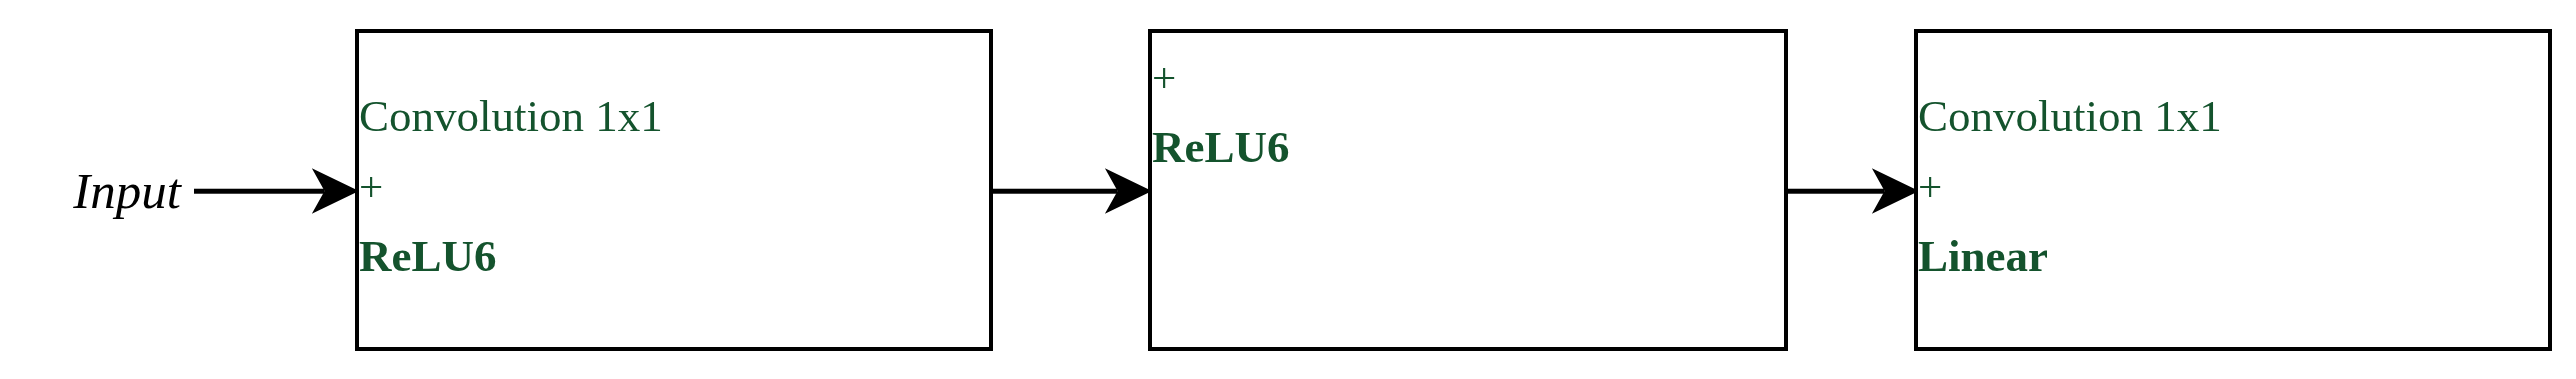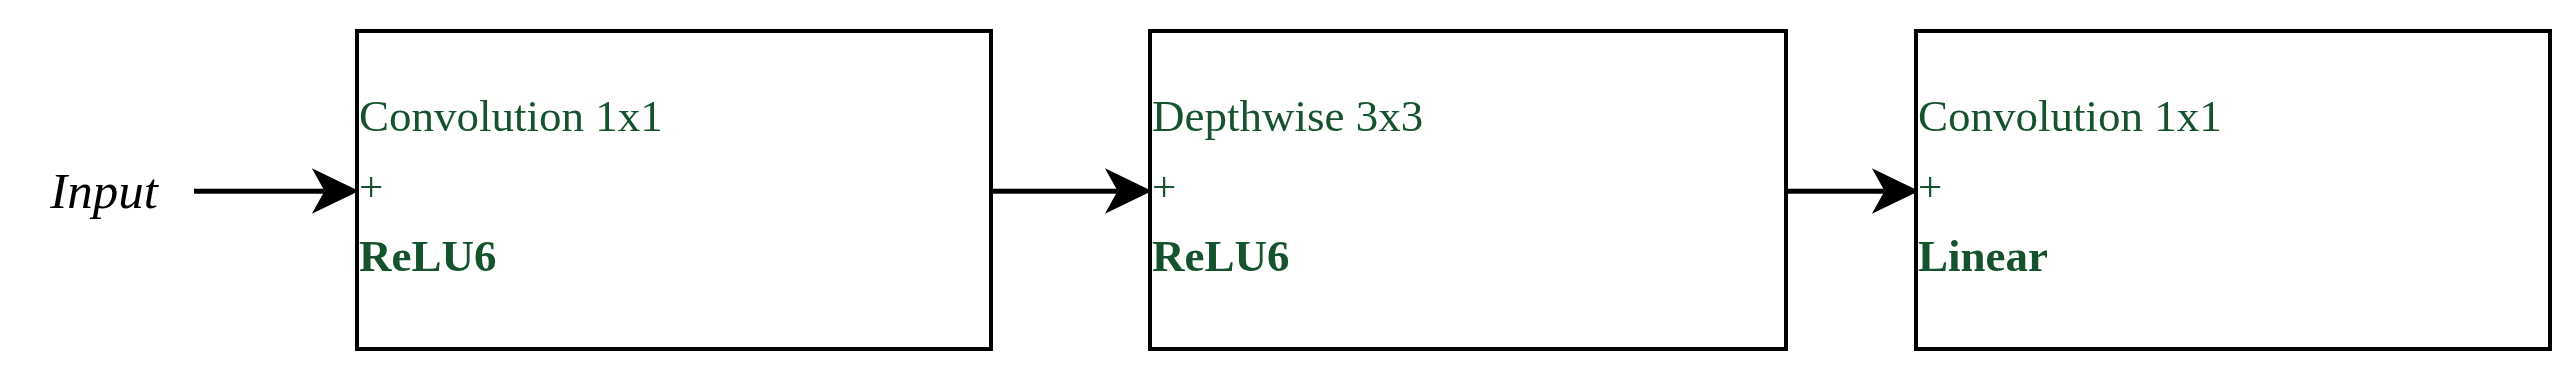--- a/index.html
+++ b/index.html
@@ -22,21 +22,21 @@
     position: absolute;
     left: 27px;
     top: 156px;
     width: 154px;
     height: 71px;
     line-height: 71px;
     font-style: italic;
     font-size: 51px;
     color: #000000;
     white-space: nowrap;
-    text-align: center;
+    text-align: right;
   }
 
   
   .block {
     position: absolute;
     top: 29px;
     height: 322px;
     box-sizing: border-box;
     border: 4.5px solid #000000;
     background: #ffffff;
@@ -93,21 +93,20 @@
   </div>
 
   <div class="arrow" id="arrow-1-2">
     <svg viewBox="0 0 180 66" preserveAspectRatio="none" aria-hidden="true">
       <rect x="0" y="30.5" width="142" height="5.5" fill="#000000"></rect>
       <path d="M 180 33 L 128 8 L 142 33 L 128 58 Z" fill="#000000"></path>
     </svg>
   </div>
 
   <div class="block" id="block-2">
-    <div class="line line-1">Depthwise 3x3</div>
     <div class="line line-plus">+</div>
     <div class="line line-2">ReLU6</div>
   </div>
 
   <div class="arrow" id="arrow-2-3">
     <svg viewBox="0 0 149 66" preserveAspectRatio="none" aria-hidden="true">
       <rect x="0" y="30.5" width="111" height="5.5" fill="#000000"></rect>
       <path d="M 149 33 L 97 8 L 111 33 L 97 58 Z" fill="#000000"></path>
     </svg>
   </div>

